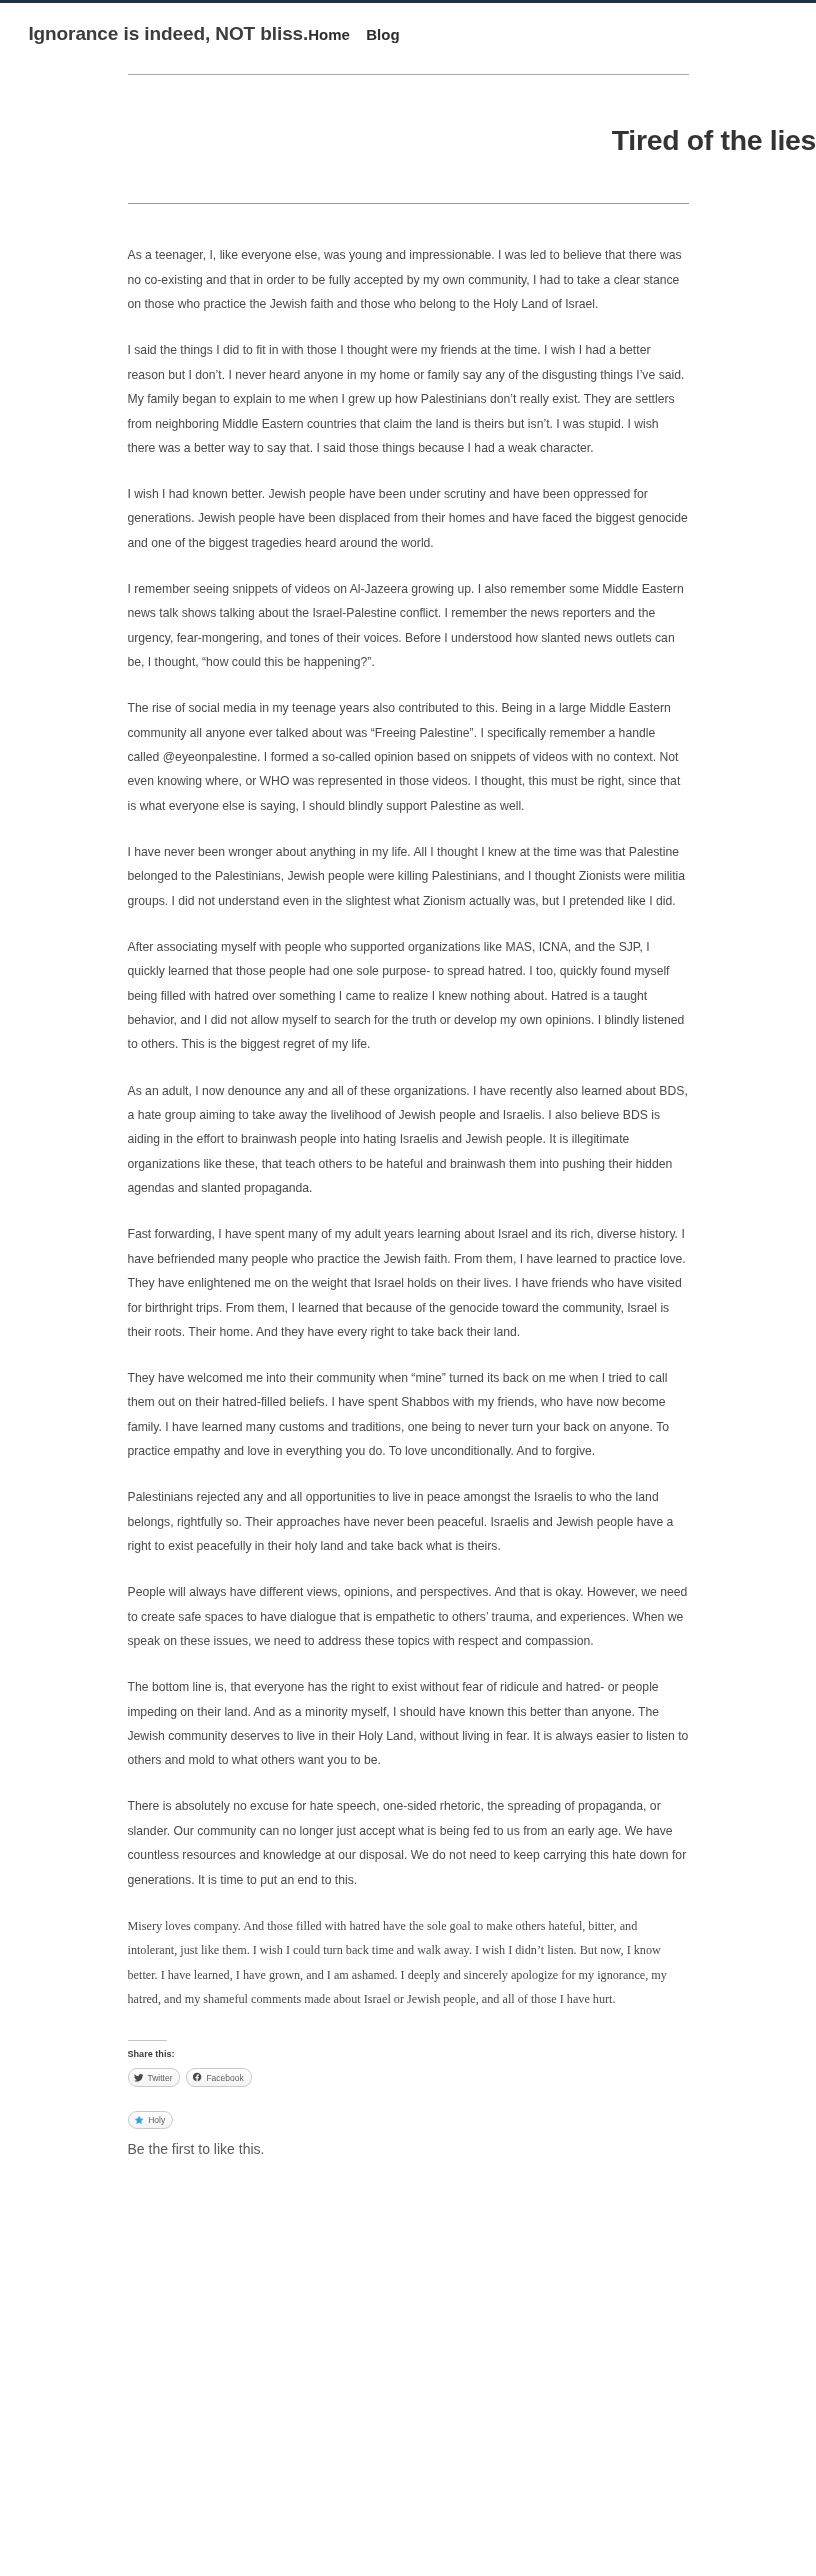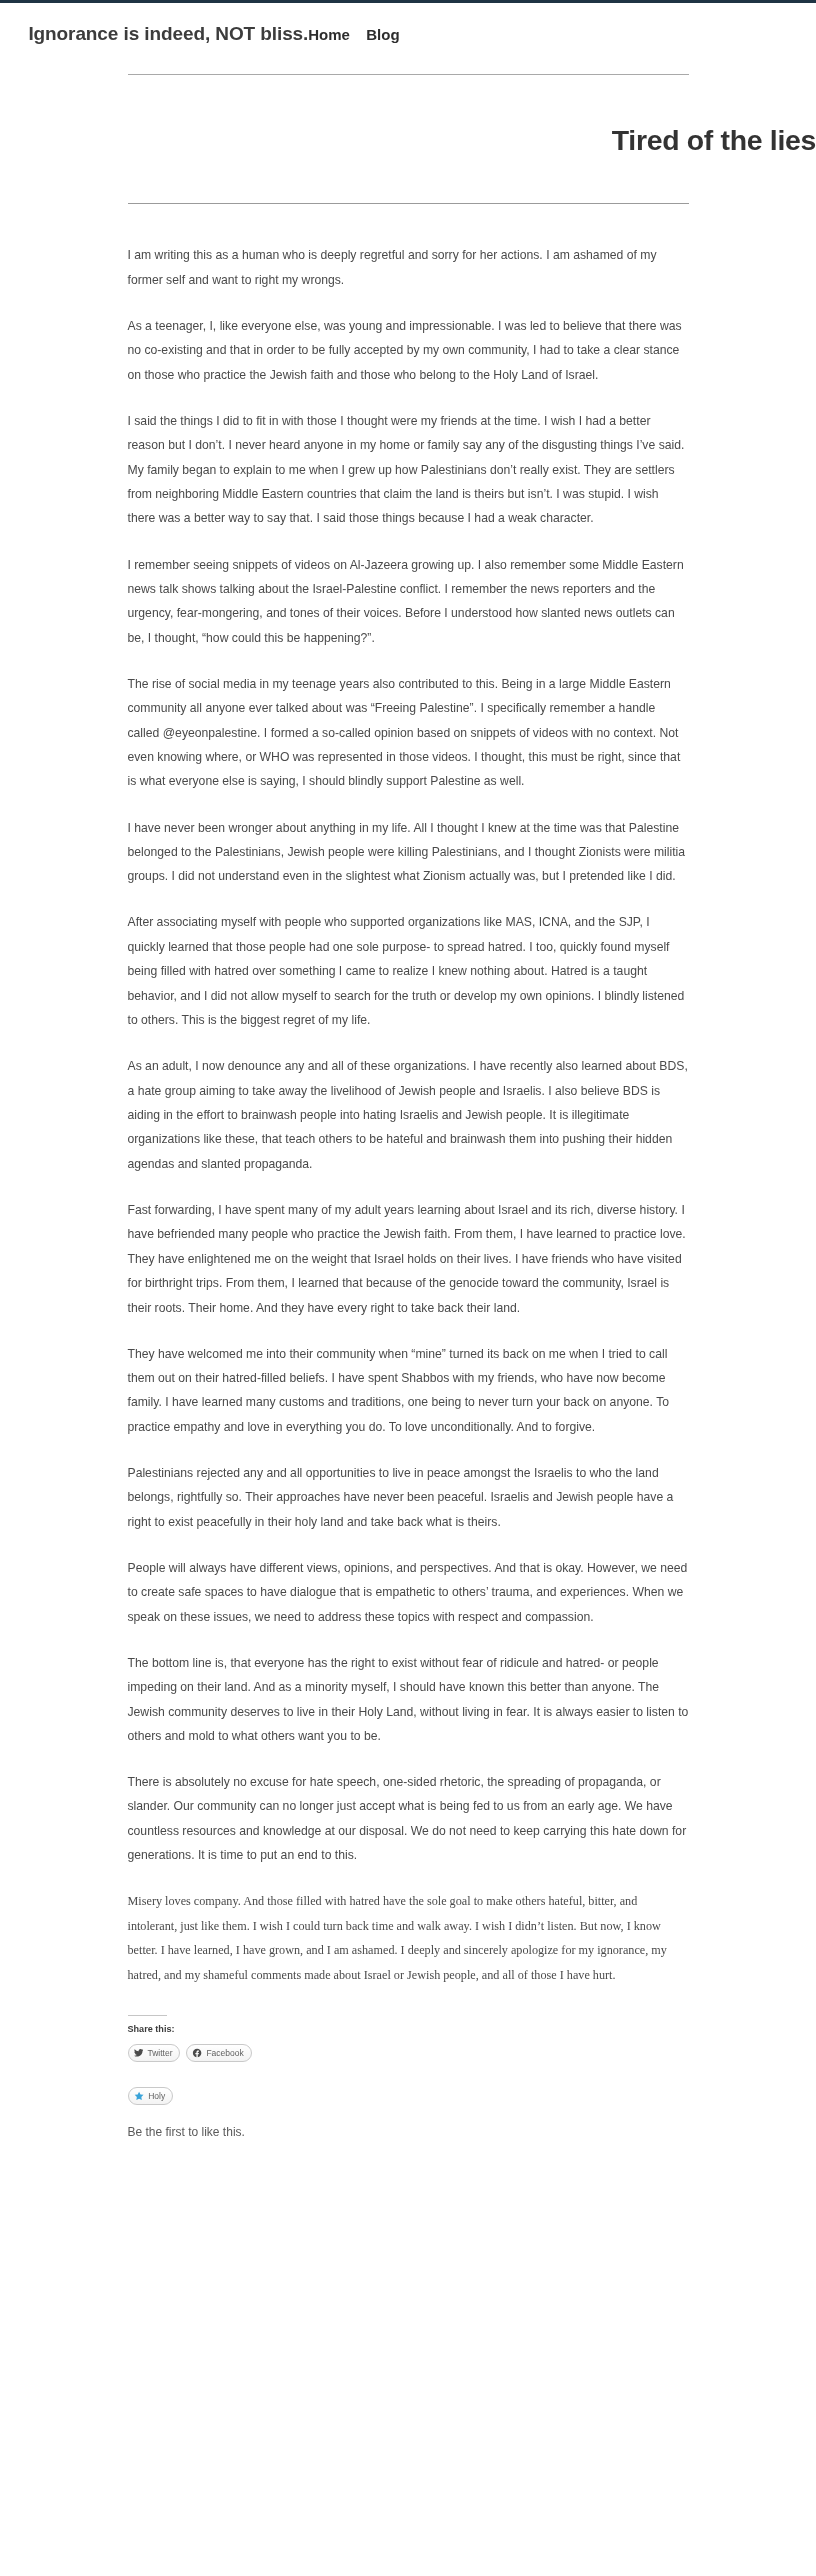--- a/index.html
+++ b/index.html
@@ -109,22 +109,22 @@
     font-size:8.5px;
     color:#5f5f5f;
     cursor:pointer;
     box-sizing:border-box;
   }
   .sd-button svg{display:block;}
   .like-row{
     margin-top:24.4px;
   }
   .like-status{
-    margin-top:20px;
-    font-size:12px;
+    margin-top:12px;
+    font-size:14px;
     color:#5a5a5a;
   }
   .bottom-pad{height:15px;}
 </style>
 </head>
 <body>
 
 <div class="topbar"></div>
 
 <header class="site-header">
@@ -135,23 +135,23 @@
   </nav>
 </header>
 
 <div class="rule first"></div>
 
 <h1 class="post-title">Tired of the lies</h1>
 
 <div class="rule second"></div>
 
 <div class="article">
-  <p>I am writing this as a human who is deeply regretful and sorry for her actions. I am ashamed of my former self and want to right my wrongs.</p>
   <p>As a teenager, I, like everyone else, was young and impressionable. I was led to believe that there was no co-existing and that in order to be fully accepted by my own community, I had to take a clear stance on those who practice the Jewish faith and those who belong to the Holy Land of Israel.</p>
   <p>I said the things I did to fit in with those I thought were my friends at the time. I wish I had a better reason but I don’t. I never heard anyone in my home or family say any of the disgusting things I’ve said. My family began to explain to me when I grew up how Palestinians don’t really exist. They are settlers from neighboring Middle Eastern countries that claim the land is theirs but isn’t. I was stupid. I wish there was a better way to say that. I said those things because I had a weak character.</p>
+  <p>I wish I had known better. Jewish people have been under scrutiny and have been oppressed for generations. Jewish people have been displaced from their homes and have faced the biggest genocide and one of the biggest tragedies heard around the world.</p>
   <p>I remember seeing snippets of videos on Al-Jazeera growing up. I also remember some Middle Eastern news talk shows talking about the Israel-Palestine conflict. I remember the news reporters and the urgency, fear-mongering, and tones of their voices. Before I understood how slanted news outlets can be, I thought, “how could this be happening?”.</p>
   <p>The rise of social media in my teenage years also contributed to this. Being in a large Middle Eastern community all anyone ever talked about was “Freeing Palestine”. I specifically remember a handle called @eyeonpalestine. I formed a so-called opinion based on snippets of videos with no context. Not even knowing where, or WHO was represented in those videos. I thought, this must be right, since that is what everyone else is saying, I should blindly support Palestine as well.</p>
   <p>I have never been wronger about anything in my life. All I thought I knew at the time was that Palestine belonged to the Palestinians, Jewish people were killing Palestinians, and I thought Zionists were militia groups. I did not understand even in the slightest what Zionism actually was, but I pretended like I did.</p>
   <p>After associating myself with people who supported organizations like MAS, ICNA, and the SJP, I quickly learned that those people had one sole purpose- to spread hatred. I too, quickly found myself being filled with hatred over something I came to realize I knew nothing about. Hatred is a taught behavior, and I did not allow myself to search for the truth or develop my own opinions. I blindly listened to others. This is the biggest regret of my life.</p>
   <p>As an adult, I now denounce any and all of these organizations. I have recently also learned about BDS, a hate group aiming to take away the livelihood of Jewish people and Israelis. I also believe BDS is aiding in the effort to brainwash people into hating Israelis and Jewish people. It is illegitimate organizations like these, that teach others to be hateful and brainwash them into pushing their hidden agendas and slanted propaganda.</p>
   <p>Fast forwarding, I have spent many of my adult years learning about Israel and its rich, diverse history. I have befriended many people who practice the Jewish faith. From them, I have learned to practice love. They have enlightened me on the weight that Israel holds on their lives. I have friends who have visited for birthright trips. From them, I learned that because of the genocide toward the community, Israel is their roots. Their home. And they have every right to take back their land.</p>
   <p>They have welcomed me into their community when “mine” turned its back on me when I tried to call them out on their hatred-filled beliefs. I have spent Shabbos with my friends, who have now become family. I have learned many customs and traditions, one being to never turn your back on anyone. To practice empathy and love in everything you do. To love unconditionally. And to forgive.</p>
   <p>Palestinians rejected any and all opportunities to live in peace amongst the Israelis to who the land belongs, rightfully so. Their approaches have never been peaceful. Israelis and Jewish people have a right to exist peacefully in their holy land and take back what is theirs.</p>
   <p>People will always have different views, opinions, and perspectives. And that is okay. However, we need to create safe spaces to have dialogue that is empathetic to others’ trauma, and experiences. When we speak on these issues, we need to address these topics with respect and compassion.</p>
   <p>The bottom line is, that everyone has the right to exist without fear of ridicule and hatred- or people impeding on their land. And as a minority myself, I should have known this better than anyone. The Jewish community deserves to live in their Holy Land, without living in fear. It is always easier to listen to others and mold to what others want you to be.</p>

